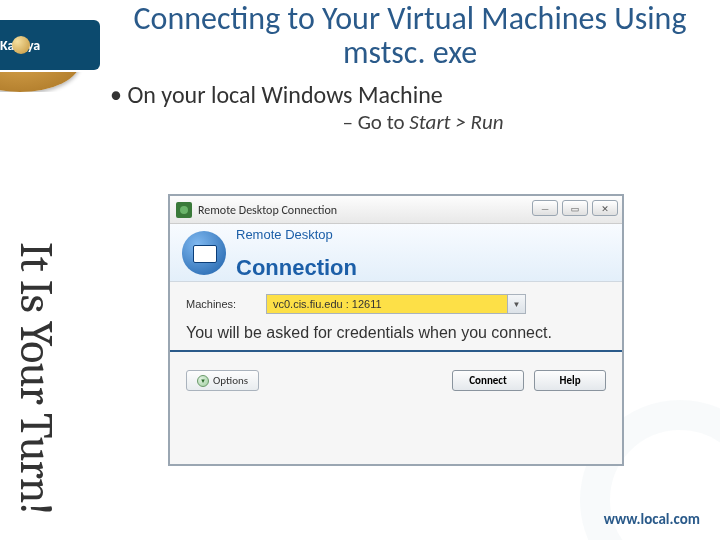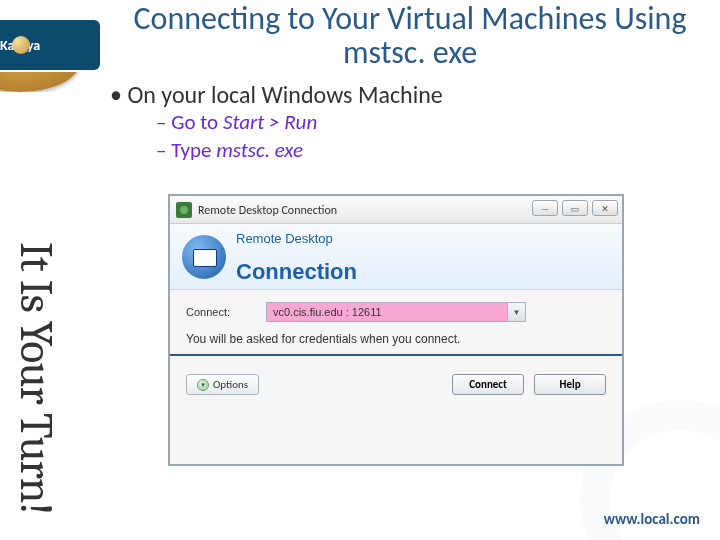--- a/index.html
+++ b/index.html
@@ -100,23 +100,24 @@
   }
   .bullet-1 {
     font-size: 24px;
     color: #333;
   }
   .bullet-1::before {
     content: "• ";
   }
   .bullet-2 {
     font-size: 21px;
-    color: #6d28d9;
+    color: #404040;
     margin-left: 46px;
     margin-bottom: 2px;
+    text-align: center;
   }
   .bullet-2::before {
     content: "– ";
   }
   .em { font-style: italic; }
   .rdc-shot {
     position: absolute;
     top: 194px;
     left: 168px;
     width: 456px;
@@ -164,21 +165,21 @@
     border: 1px solid #9aa6b2;
     border-radius: 3px;
     background: linear-gradient(to bottom, #fff, #e0e0e0);
     font-size: 9px;
     display: flex;
     align-items: center;
     justify-content: center;
     color: #555;
   }
   .rdc-banner {
-    height: 66px;
+    height: 58px;
     background: linear-gradient(to bottom, #f8fbff 0%, #e3effa 100%);
     border-bottom: 1px solid #d0d8e0;
     display: flex;
     align-items: center;
     padding-left: 12px;
   }
   .banner-icon {
     width: 44px; height: 44px;
     background: radial-gradient(circle at 35% 30%, #7fb8f0, #1c5fa8);
     border-radius: 50%;
@@ -219,41 +220,41 @@
     margin-bottom: 10px;
   }
   .row label {
     width: 80px;
     color: #333;
   }
   .combo {
     flex: 1;
     height: 20px;
     border: 1px solid #aab3bd;
-    background: #f9a8d4;
+    background: #fde047;
     display: flex;
     align-items: center;
     padding: 0 6px;
     position: relative;
     max-width: 260px;
   }
   .combo .arrow {
     position: absolute;
     right: 0; top: 0;
     width: 18px; height: 100%;
     border-left: 1px solid #aab3bd;
     background: linear-gradient(to bottom, #f4f6f8, #dce2e8);
     display: flex;
     align-items: center;
     justify-content: center;
     font-size: 8px;
     color: #555;
   }
   .hint {
-    font-size: 12px;
+    font-size: 16px;
     color: #333;
     margin-top: 0;
     margin-bottom: 6px;
   }
   .rdc-footer {
     display: flex;
     align-items: center;
     padding: 10px 16px;
     gap: 10px;
   }
@@ -326,23 +327,20 @@
 
   <div class="title">Connecting to Your Virtual Machines Using mstsc. exe</div>
 
   <div class="vertical-text">It Is Your Turn!</div>
 
   <div class="content">
     <div class="bullet-1">On your local Windows Machine</div>
     <div class="bullet-2">
       <span>Go to </span><span class="em">Start &gt; Run</span>
     </div>
-    <div class="bullet-2">
-      <span>Type </span><span class="em">mstsc. exe</span>
-    </div>
   </div>
 
   <div class="rdc-shot">
     <div class="rdc-titlebar">
       <div class="rdc-icon"></div>
       <div class="rdc-title">Remote Desktop Connection</div>
       <div class="winbtns">
         <div class="winbtn">—</div>
         <div class="winbtn">▭</div>
         <div class="winbtn">✕</div>
@@ -350,21 +348,21 @@
     </div>
     <div class="rdc-banner">
       <div class="banner-icon"></div>
       <div class="banner-text">
         <div class="line1">Remote Desktop</div>
         <div class="line2">Connection</div>
       </div>
     </div>
     <div class="rdc-body">
       <div class="row">
-        <label>Connect:</label>
+        <label>Machines:</label>
         <div class="combo">
           <span>vc0.cis.fiu.edu : 12611</span>
           <span class="arrow">▼</span>
         </div>
       </div>
       <div class="hint">You will be asked for credentials when you connect.</div>
       <div class="accent-line"></div>
     </div>
     <div class="rdc-footer">
       <div class="opt-btn">

